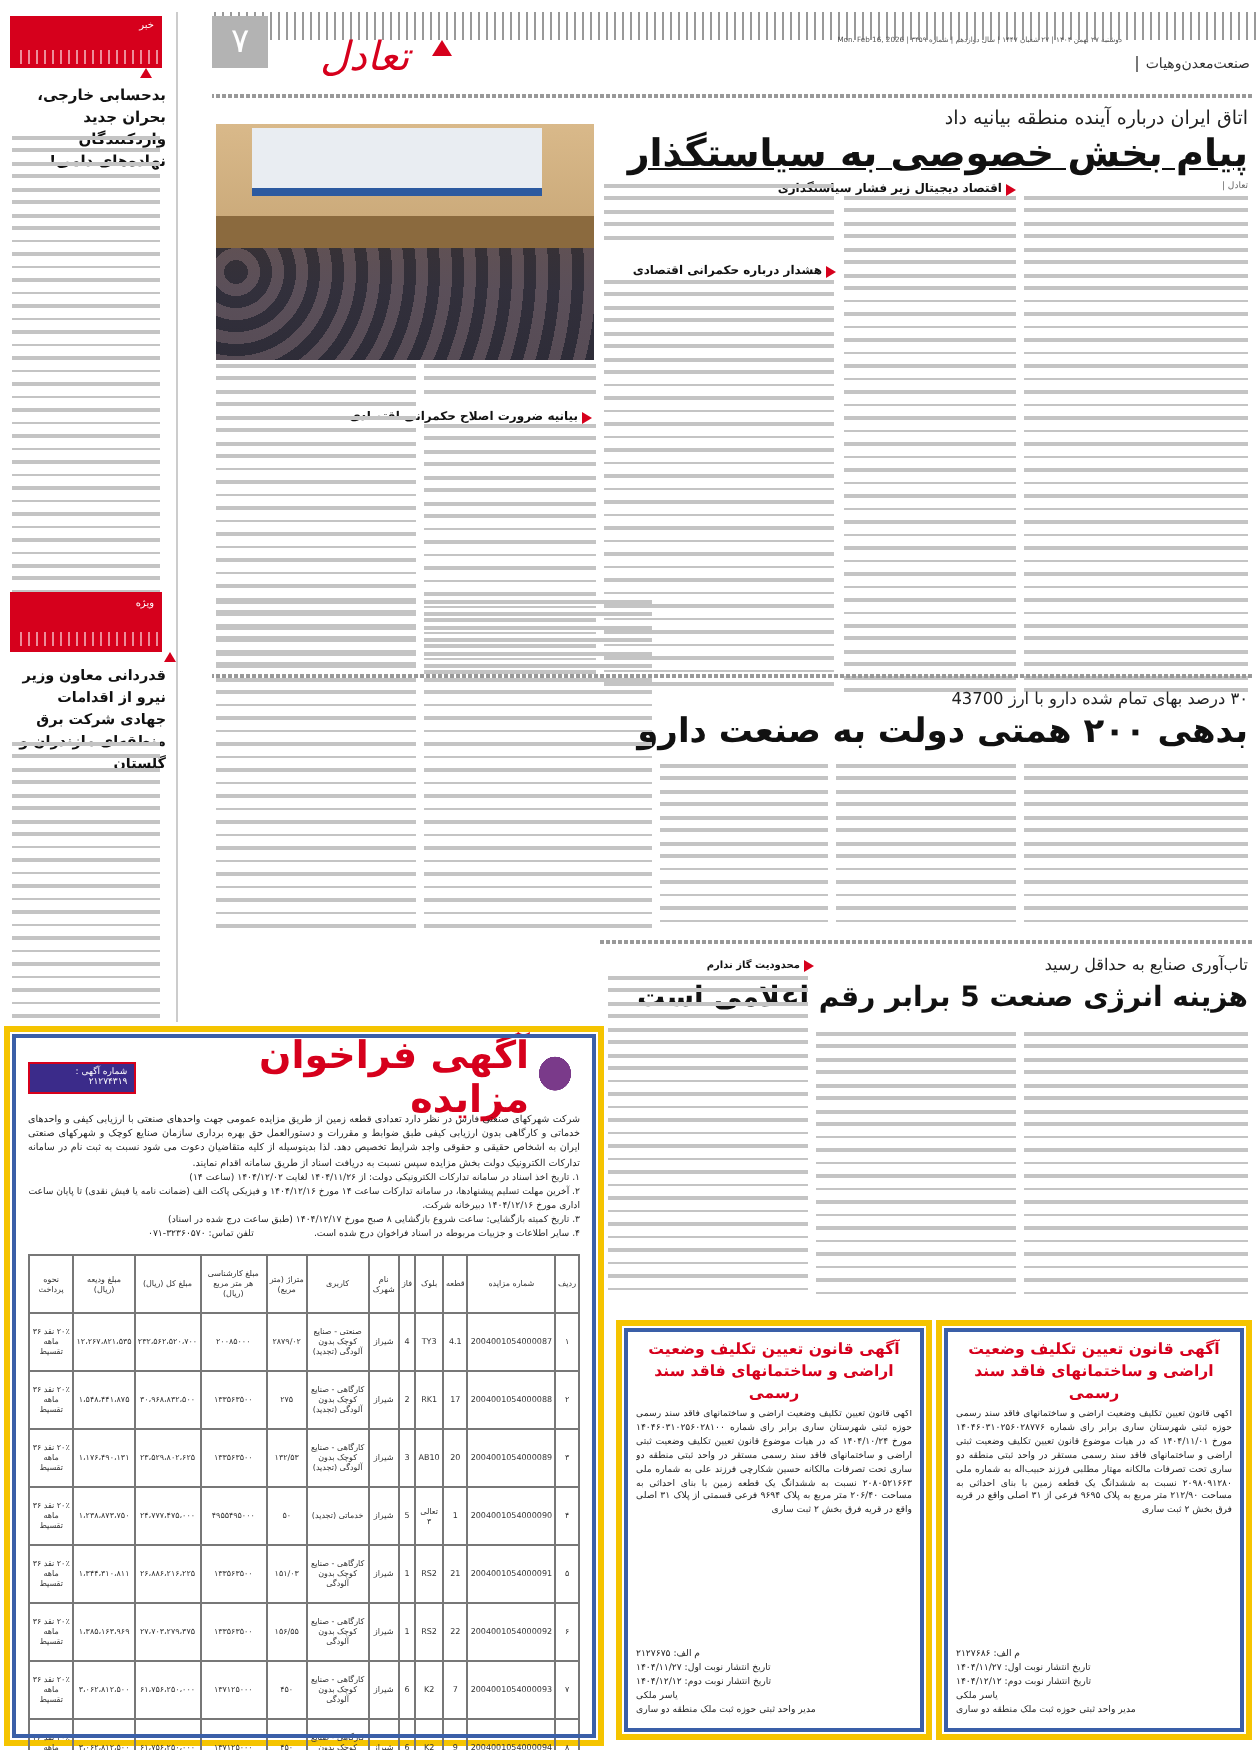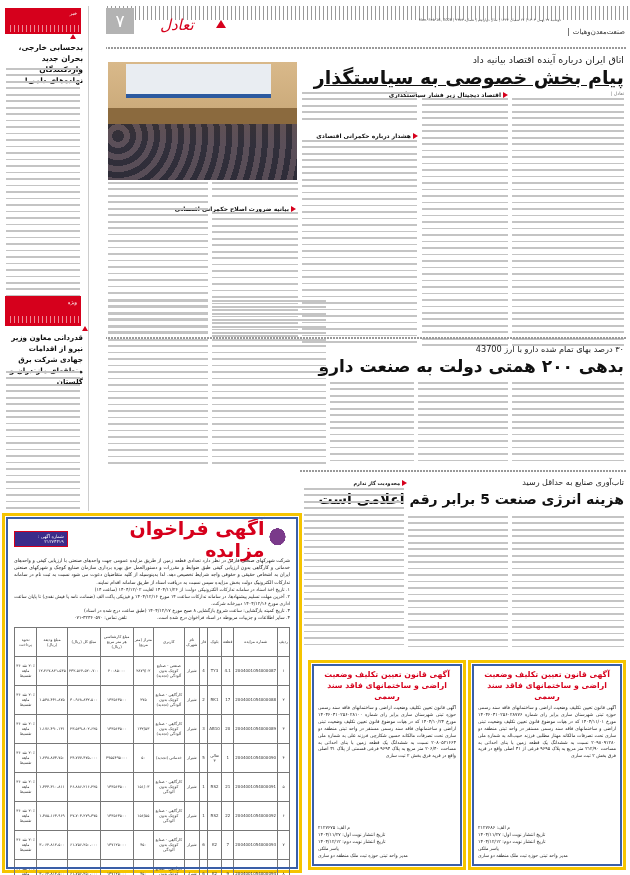--- a/index.html
+++ b/index.html
@@ -16,21 +16,21 @@
 table.auction th{height:29px}
 table.auction td{height:29px}
 </style>
 </head>
 <body>
 
 <div class="abs" style="left:104px;top:2px;width:524px;height:45px;">
   <div class="abs ruler" style="left:0;top:4px;width:524px;height:14px;"></div>
   <div class="abs" style="right:3px;top:26px;font-size:7px;color:#333;border-left:1px solid #777;padding-left:4px;">صنعت‌معدن‌و‌هیات</div>
   <div class="abs" style="right:67px;top:16px;font-size:3.6px;color:#555;white-space:nowrap;">دوشنبه ۲۷ بهمن ۱۴۰۴ | ۲۷ شعبان ۱۴۴۷ | سال دوازدهم | شماره ۳۴۵۹ | Mon. Feb 16, 2026</div>
-  <div class="abs" style="left:56px;top:14px;font-family:'DejaVu Serif',serif;font-style:italic;font-size:15px;color:#d6001c;">تعادل</div>
+  <div class="abs" style="left:56px;top:14px;font-family:'DejaVu Serif',serif;font-style:italic;font-size:20px;color:#d6001c;">تعادل</div>
   <div class="abs" style="left:112px;top:18px;width:0;height:0;border-left:5px solid transparent;border-right:5px solid transparent;border-bottom:8px solid #d6001c;"></div>
   <div class="abs" style="left:2px;top:6px;width:28px;height:26px;background:#b3b3b3;color:#fff;font-size:17px;display:flex;align-items:center;justify-content:center;">
     <span>۷</span>
   </div>
 </div>
 <div class="abs" style="left:106px;top:47px;width:520px;height:2px;background:repeating-linear-gradient(to left,#999 0 2px,transparent 2px 3px);"></div>
 
 <div class="abs" style="left:2px;top:6px;width:80px;height:500px;">
   <div class="abs" style="left:3px;top:2px;width:76px;height:26px;background:#d6001c;">
     <span class="abs" style="right:4px;top:2px;color:#fff;font-size:5px;">خبر</span>
@@ -103,21 +103,21 @@
       <div></div>
       <div></div>
       <div></div>
       <div></div>
       <div></div>
       <div></div>
   </div>
 </div>
 <div class="abs" style="left:88px;top:6px;width:1px;height:505px;background:#ccc;"></div>
 
-<div class="abs" style="right:6px;top:54px;font-size:9.5px;color:#222;">اتاق ایران درباره آینده اقتصاد بیانیه داد</div>
+<div class="abs" style="right:6px;top:54px;font-size:9.5px;color:#222;">اتاق ایران درباره آینده منطقه بیانیه داد</div>
 <div class="abs" style="right:6px;top:66px;font-size:19px;font-weight:bold;color:#111;white-space:nowrap;text-decoration:underline;">پیام بخش خصوصی به سیاستگذار</div>
 
 <div class="abs" style="left:108px;top:62px;width:189px;height:118px;background:linear-gradient(#d9b98a 0,#c9a878 48%,#7a5a3e 52%,#5a5060 70%,#3f3a48 100%);overflow:hidden;">
   <div class="abs" style="left:18px;top:2px;width:145px;height:34px;background:#e9edf2;border-bottom:4px solid #2c5aa0;"></div>
   <div class="abs" style="left:0;top:46px;width:189px;height:16px;background:#8b6a3e;"></div>
   <div class="abs" style="left:0;top:62px;width:189px;height:56px;background:repeating-radial-gradient(circle at 10px 12px,#2b2a35 0 6px,#5b4f58 6px 12px);opacity:.85;"></div>
 </div>
 
 <div class="abs" style="right:6px;top:91px;font-size:4.5px;color:#666;">تعادل |</div>
 <div class="col-lines" style="left:512px;top:98px;width:112px;">

